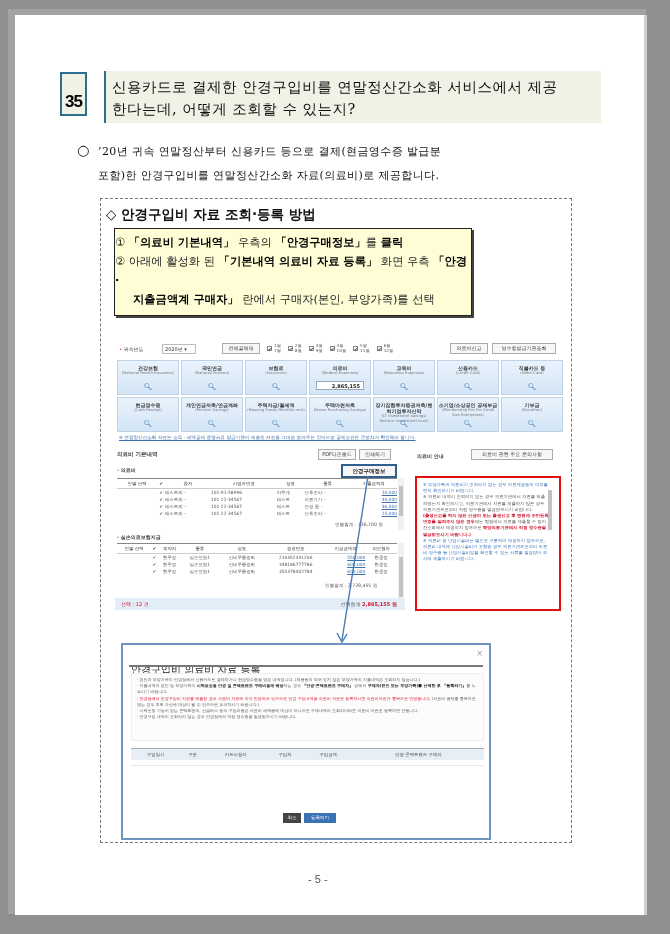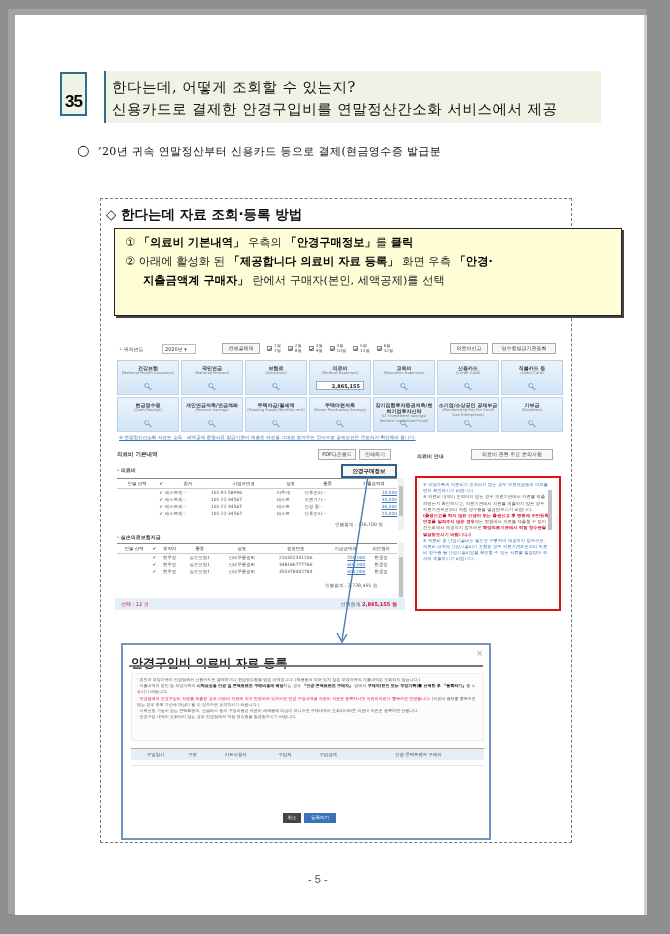--- a/index.html
+++ b/index.html
@@ -14,21 +14,21 @@
           font-family: "Liberation Sans", sans-serif; font-weight: bold; font-size: 17px; display: flex; align-items: flex-end; justify-content: center; padding-bottom: 2px; color: #000; letter-spacing: -1px; }
   .qbox { left: 104px; top: 71px; width: 497px; height: 52px; border-left: 2px solid #2e6d8e; background: #eef3e6; }
   .qtext { left: 112px; top: 76px; width: 490px; font-family: "DejaVu Serif", serif; font-size: 14.5px; line-height: 22px; color: #111; letter-spacing: 0.5px; }
 
   .bullet { left: 77px; top: 142px; font-family: "DejaVu Serif", serif; font-size: 14.5px; color: #111; }
   .btext { left: 98px; top: 140px; width: 460px; font-family: "DejaVu Serif", serif; font-size: 11px; line-height: 24px; color: #111; letter-spacing: 0.4px; }
 
   
   .dashbox { left: 100px; top: 198px; width: 472px; height: 645px; border: 1px dashed #777; }
   .diamond-title { left: 106px; top: 206px; font-size: 13.5px; font-weight: bold; color: #111; }
-  .steps { left: 114px; top: 228px; width: 508px; height: 88px; background: #fffdd6; border: 1.5px solid #222; box-shadow: 2px 2px 0 #444; padding: 4px 10px; font-size: 11.3px; line-height: 19px; color: #222; }
+  .steps { left: 114px; top: 228px; width: 358px; height: 88px; background: #fffdd6; border: 1.5px solid #222; box-shadow: 2px 2px 0 #444; padding: 4px 0; font-size: 11.3px; line-height: 19px; color: #222; }
   .steps .b { font-weight: bold; color: #000; }
   .steps .ind { padding-left: 18px; }
 
   
   .shot { left: 115px; top: 338px; width: 450px; height: 290px; background: #fff; font-size: 5px; color: #666; }
   .toolbar { left: 0; top: 0; width: 450px; height: 22px; }
   .tag { left: 4px; top: 8px; font-size: 5px; color: #333; }
   .tag .dot { color: #d33; }
   .yearsel { left: 47px; top: 6px; width: 34px; height: 10px; border: 1px solid #bbb; font-size: 5px; padding-left: 2px; line-height: 8px; color: #333; }
   .btnsm { height: 11px; border: 1px solid #aaa; background: #f7f7f7; font-size: 5px; line-height: 9px; text-align: center; color: #333; }
@@ -53,21 +53,21 @@
   .scrollv { width: 6px; background: #f0f0f0; }
   .scrollv .thumb { position: absolute; left: 1px; width: 4px; background: #c3c3c3; }
 
   .highlight-btn { left: 226px; top: 126px; width: 56px; height: 14px; border: 2px solid #2e5f8e; background: #f6f6f6; font-size: 5.5px; text-align: center; line-height: 10px; color: #222; font-weight: bold; }
   .redbox { left: 300px; top: 138px; width: 146px; height: 135px; border: 2px solid #e01010; padding: 4px 10px 4px 6px; font-size: 4.3px; line-height: 6.2px; color: #3a72b5; }
   .redbox .red { color: #d0102a; font-weight: bold; }
   .selbar { left: 0; top: 260px; width: 290px; height: 12px; background: #e4eef8; font-size: 5px; line-height: 12px; color: #555; }
 
   
   .modal { left: 121px; top: 643px; width: 370px; height: 197px; border: 2px solid #6f95bf; background: #fff; }
-  .modal-title { left: 8px; top: 10px; font-size: 12px; color: #222; font-weight: bold; }
+  .modal-title { left: 8px; top: 18px; font-size: 10px; color: #222; font-weight: normal; }
   .modal-x { right: 6px; top: 4px; font-size: 8px; color: #999; }
   .modal-rule { left: 6px; top: 20px; width: 354px; height: 1.5px; background: #777; }
   .modal-info { left: 8px; top: 28px; width: 353px; height: 68px; border: 1px solid #eee; background: #fcfcfc; padding: 3px 5px; font-size: 4px; line-height: 6.2px; color: #555; }
   .modal-info .red { color: #d0102a; }
   .modal-info .bk { color: #222; font-weight: bold; }
   .modal-table { left: 8px; top: 103px; width: 353px; border-collapse: collapse; font-size: 4.4px; color: #444; }
   .modal-table th { height: 11px; background: #e8eef5; border-top: 1px solid #aaa; font-weight: normal; }
   .modal-table td { height: 6px; border-bottom: 1px solid #e6e6e6; }
   .btn-cancel { left: 160px; top: 168px; width: 18px; height: 10px; background: #444; color: #fff; font-size: 4.5px; text-align: center; line-height: 10px; }
   .btn-reg { left: 181px; top: 168px; width: 32px; height: 10px; background: #3a72b5; color: #fff; font-size: 4.5px; text-align: center; line-height: 10px; }
@@ -77,41 +77,42 @@
 </style>
 </head>
 <body>
 
 <div class="page-shadow"></div>
 <div class="page"></div>
 
 <div class="abs qnum">35</div>
 <div class="abs qbox"></div>
 <div class="abs qtext">
+  <div>신용카드로 결제한 안경구입비를 연말정산간소화 서비스에서 제공</div>
   <div>한다는데, 어떻게 조회할 수 있는지?</div>
-  <div>신용카드로 결제한 안경구입비를 연말정산간소화 서비스에서 제공</div>
 </div>
 
 <div class="abs bullet">○</div>
 <div class="abs btext">
   <div>’20년 귀속 연말정산부터 신용카드 등으로 결제(현금영수증 발급분</div>
+  <div>포함)한 안경구입비를 연말정산간소화 자료(의료비)로 제공합니다.</div>
 </div>
 
 <div class="abs dashbox"></div>
-<div class="abs diamond-title">◇ 한다는데 자료 조회·등록 방법</div>
+<div class="abs diamond-title">◇ 안경구입비 자료 조회·등록 방법</div>
 <div class="abs steps">
   <div>
     <span>①</span>
     <span class="b">「의료비 기본내역」</span><span> 우측의 </span><span class="b">「안경구매정보」</span><span>를 </span><span class="b">클릭</span>
   </div>
   <div>
-    <span>②</span><span> 아래에 활성화 된 </span><span class="b">「제공합니다 의료비 자료 등록」</span><span> 화면 우측 </span><span class="b">「안경·</span>
+    <span>②</span><span> 아래에 활성화 된 </span><span class="b">「기본내역 의료비 자료 등록」</span><span> 화면 우측 </span><span class="b">「안경·</span>
   </div>
   <div class="ind">
-    <span class="b">지출금액계 구매자」</span><span> 란에서 구매자(본인, 세액공제)를 선택</span>
+    <span class="b">지출금액계 구매자」</span><span> 란에서 구매자(본인, 부양가족)를 선택</span>
   </div>
 </div>
 
 <div class="abs shot">
   <div class="abs toolbar">
     <div class="abs tag"><span class="dot">•</span> <span>귀속년도</span></div>
     <div class="abs yearsel">2020년 ▾</div>
     <div class="abs btnsm" style="left:107px;top:5px;width:38px;">전체끌해제</div>
     <div class="abs months">
       <div class="m">

